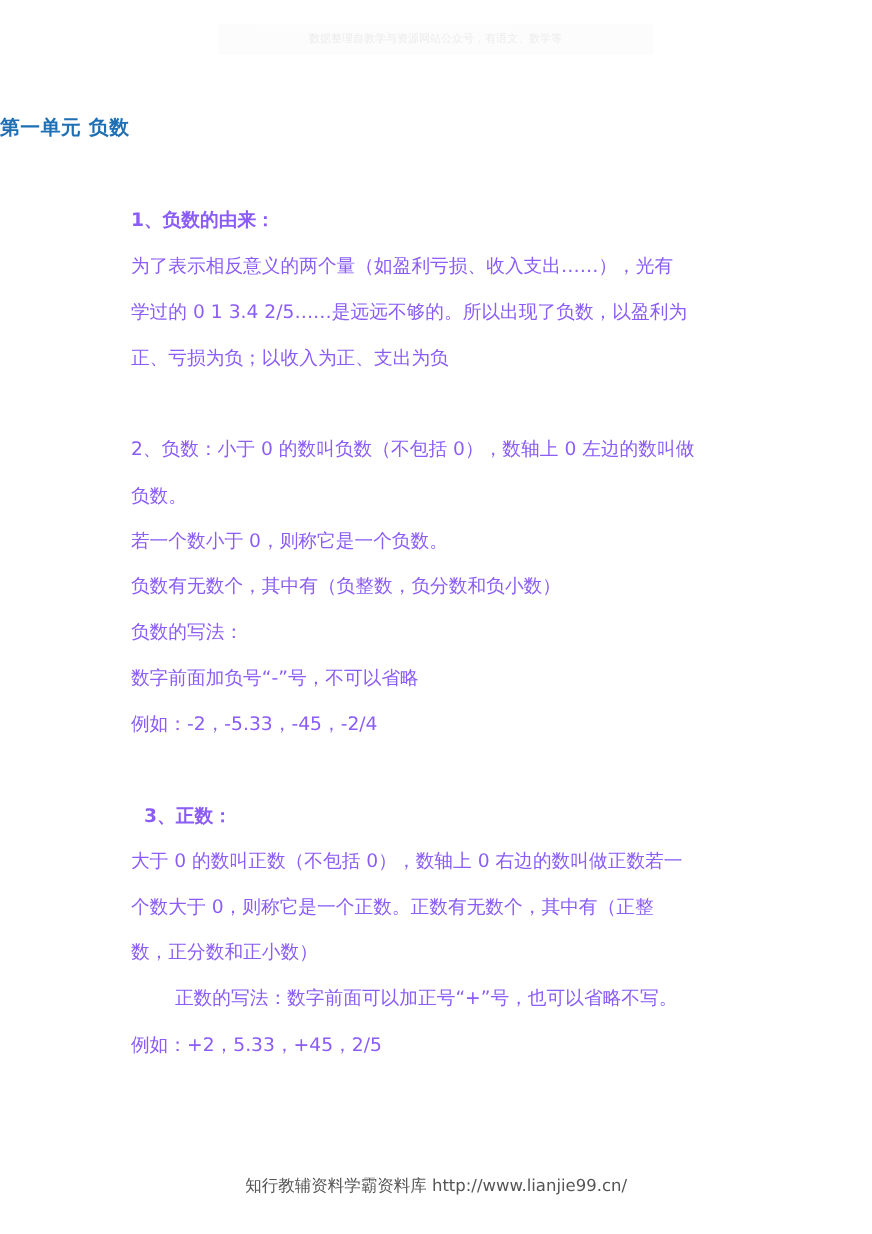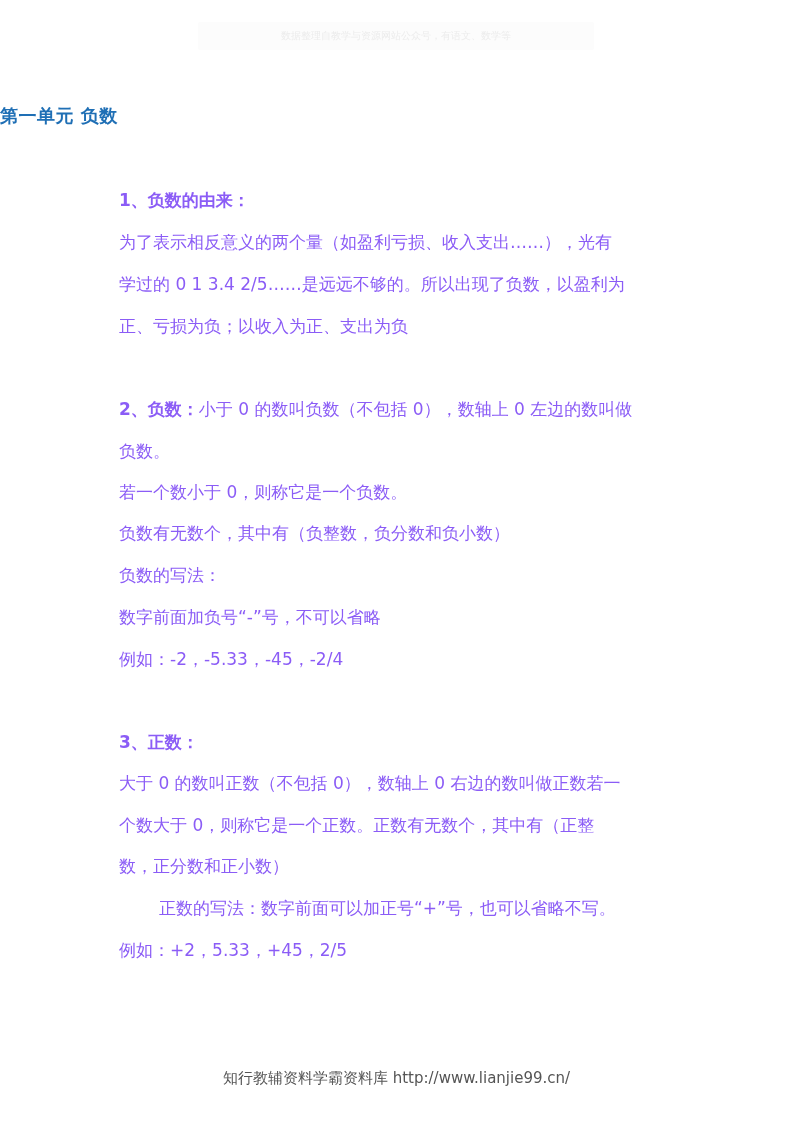--- a/index.html
+++ b/index.html
@@ -17,21 +17,21 @@
   .title {
     position: absolute; left: 0; width: 793px; top: 104px;
     text-align: left; font-size: 18px; font-weight: bold; color: #1f6fb5;
     letter-spacing: 0.5px;
   }
   .line {
     position: absolute; left: 119px; font-size: 17px; line-height: 24px;
     white-space: nowrap; color: #8b5cf6;
   }
   .heading { font-weight: bold; }
-  .bold { font-weight: bold; }
+  .bold { font-weight: normal; }
   .footer {
     position: absolute; left: 0; width: 793px; top: 1069px;
     text-align: center; font-size: 15px; color: #555555;
   }
 </style>
 </head>
 <body>
 
 <div class="watermark-top">数据整理自教学与资源网站公众号，有语文、数学等</div>
 
@@ -45,20 +45,20 @@
 <div class="line" style="top:397px;">
   <span class="bold">2、负数：</span><span>小于 0 的数叫负数（不包括 0），数轴上 0 左边的数叫做</span>
 </div>
 <div class="line" style="top:439px;">负数。</div>
 <div class="line" style="top:480px;">若一个数小于 0，则称它是一个负数。</div>
 <div class="line" style="top:521px;">负数有无数个，其中有（负整数，负分数和负小数）</div>
 <div class="line" style="top:563px;">负数的写法：</div>
 <div class="line" style="top:605px;">数字前面加负号“-”号，不可以省略</div>
 <div class="line" style="top:647px;">例如：-2，-5.33，-45，-2/4</div>
 
-<div class="line heading" style="top:730px;">3、正数：</div>
+<div class="line heading" style="top:730px;margin-left:12px;">3、正数：</div>
 <div class="line" style="top:771px;">大于 0 的数叫正数（不包括 0），数轴上 0 右边的数叫做正数若一</div>
 <div class="line" style="top:813px;">个数大于 0，则称它是一个正数。正数有无数个，其中有（正整</div>
 <div class="line" style="top:854px;">数，正分数和正小数）</div>
 <div class="line" style="top:896px;margin-left:40px;">正数的写法：数字前面可以加正号“+”号，也可以省略不写。</div>
 <div class="line" style="top:938px;">例如：+2，5.33，+45，2/5</div>
 
 <div class="footer">知行教辅资料学霸资料库 http://www.lianjie99.cn/</div>
 
 </body></html>

